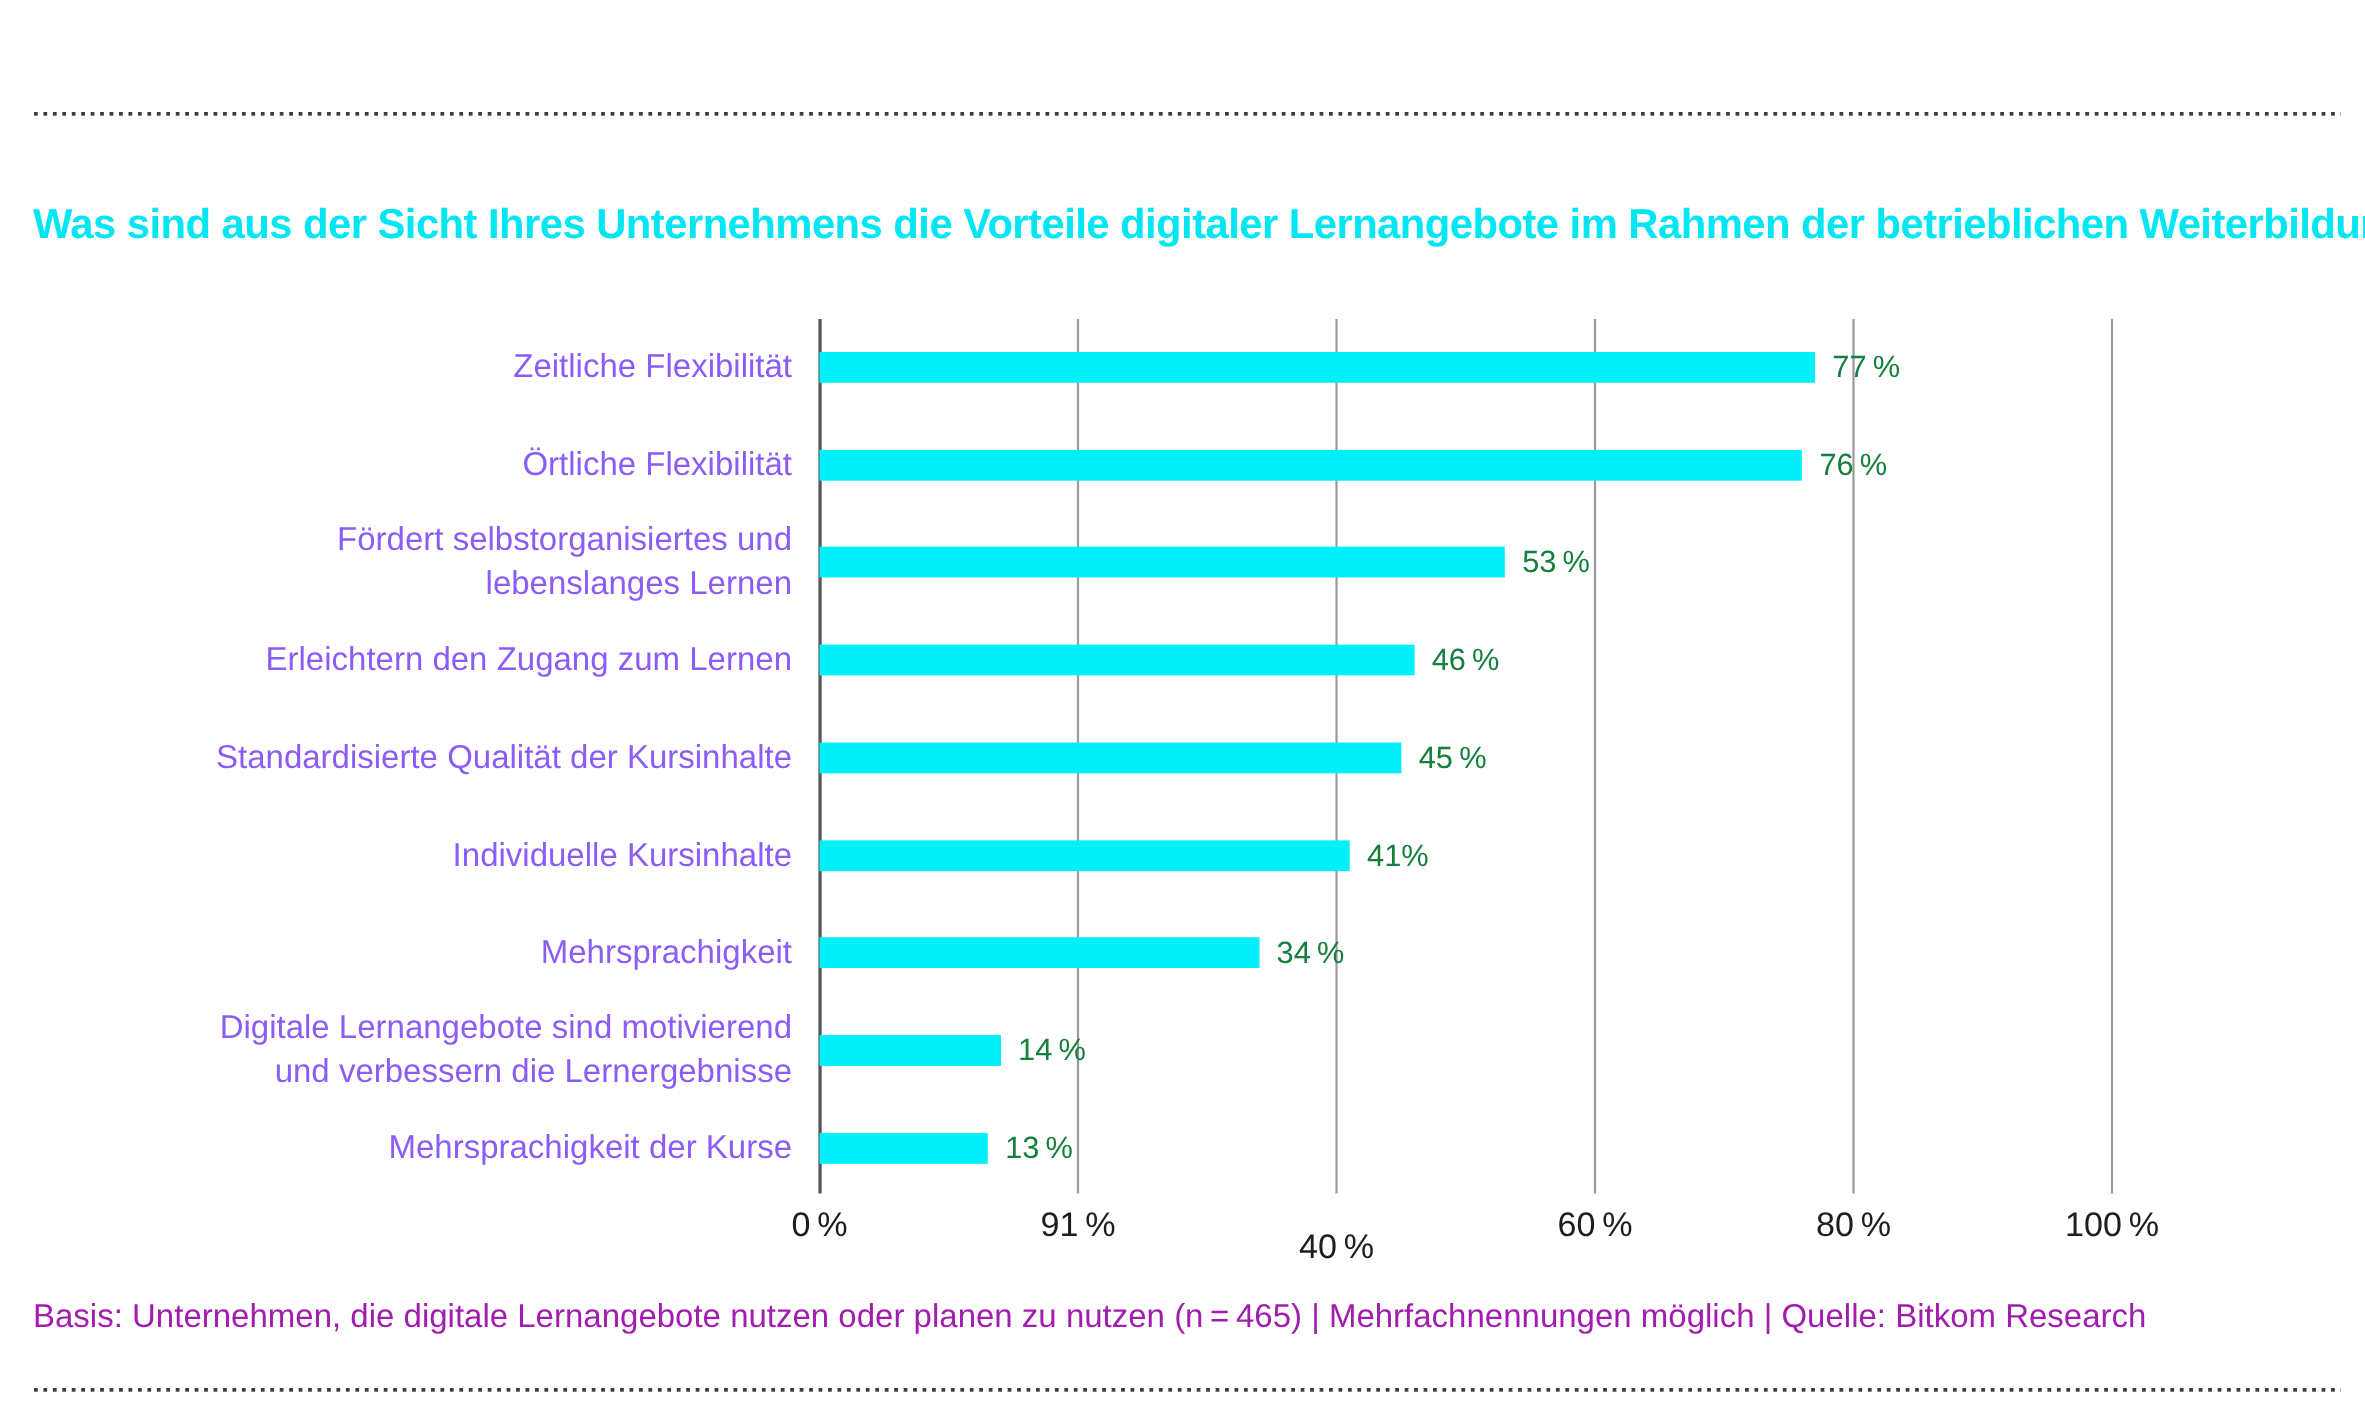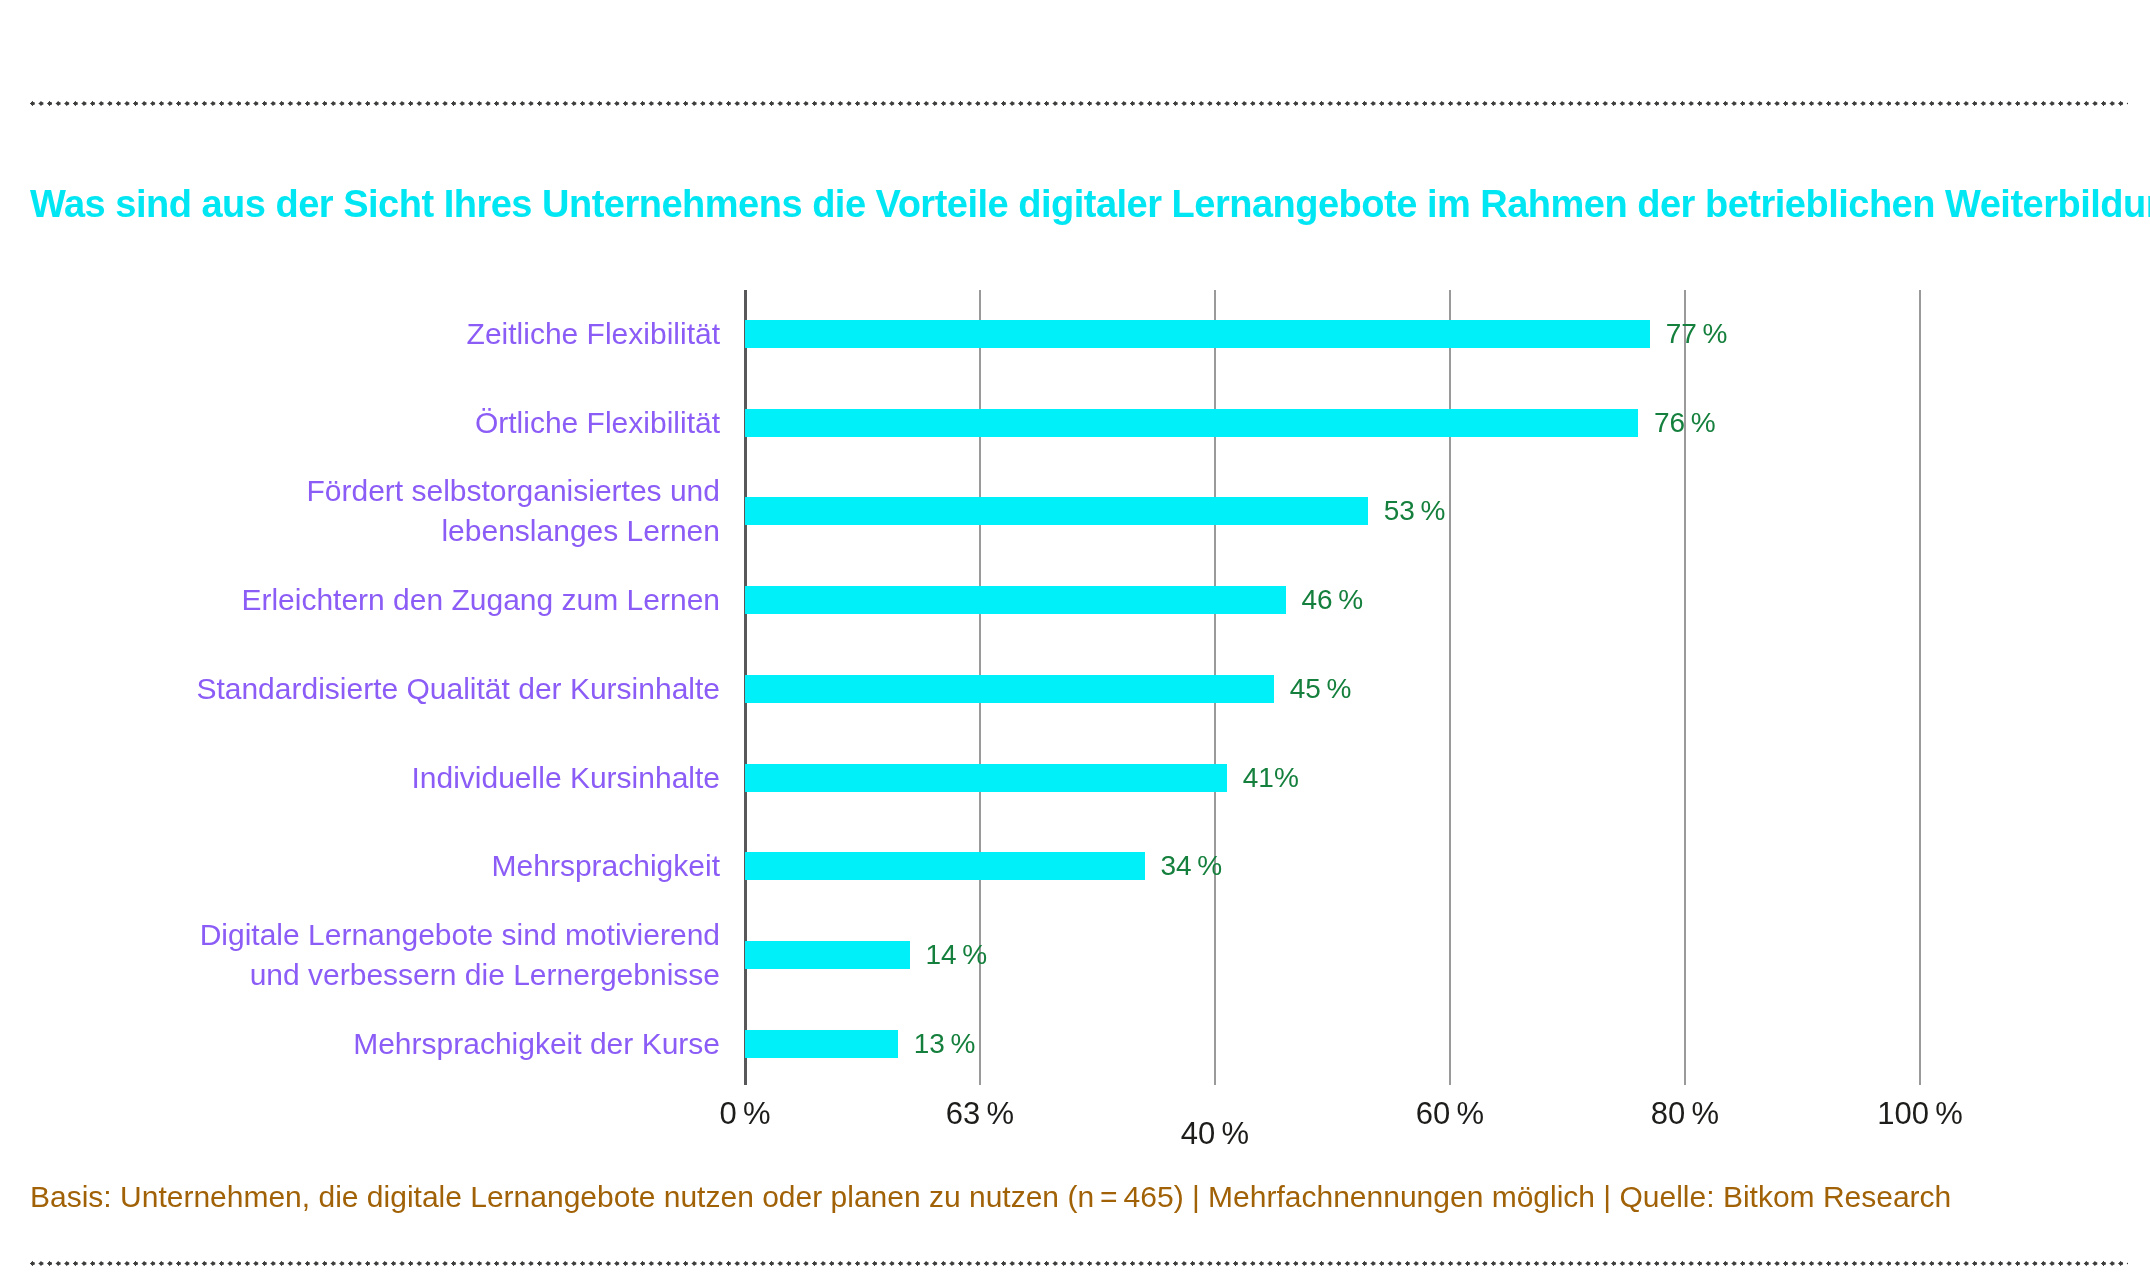--- a/index.html
+++ b/index.html
@@ -87,21 +87,21 @@
     color: #1d1d1b;
     white-space: nowrap;
   }
   #footer-note {
     position: absolute;
     left: 30px;
     top: 1180px;
     width: 2100px;
     font-size: 30px;
     white-space: nowrap;
-    color: #a16207;
+    color: #a21caf;
   }
 </style>
 </head>
 <body>
 
 <div id="divider-top" class="dotted"></div>
 
 <h1 id="chart-title" style="color: rgb(0, 230, 242);">Was sind aus der Sicht Ihres Unternehmens die Vorteile digitaler Lernangebote im Rahmen der betrieblichen Weiterbildung?</h1>
 
 <div id="category-labels">
@@ -140,21 +140,21 @@
     <div class="bar" style="top: 562.2px; width: 399.5px; background: rgb(0, 240, 250);"></div>
     <div class="value-label" style="left: 415.5px; top: 576.2px;">34 %</div>
     <div class="bar" style="top: 650.9px; width: 164.5px; background: rgb(0, 240, 250);"></div>
     <div class="value-label" style="left: 180.5px; top: 664.9px;">14 %</div>
     <div class="bar" style="top: 739.6px; width: 152.75px; background: rgb(0, 240, 250);"></div>
     <div class="value-label" style="left: 168.75px; top: 753.6px;">13 %</div>
   </div>
 
 <div id="x-axis">
     <div class="tick-label" style="left: 745px; top: 0px;">0 %</div>
-    <div class="tick-label" style="left: 980px; top: 0px;">63 %</div>
+    <div class="tick-label" style="left: 980px; top: 0px;">91 %</div>
     <div class="tick-label" style="left: 1215px; top: 0px; margin-top: 20px;">40 %</div>
     <div class="tick-label" style="left: 1450px; top: 0px;">60 %</div>
     <div class="tick-label" style="left: 1685px; top: 0px;">80 %</div>
     <div class="tick-label" style="left: 1920px; top: 0px;">100 %</div>
   </div>
 
 <div id="footer-note">Basis: Unternehmen, die digitale Lernangebote nutzen oder planen zu nutzen (n = 465) | Mehrfachnennungen möglich | Quelle: Bitkom Research</div>
 
 <div id="divider-bottom" class="dotted"></div>
 

